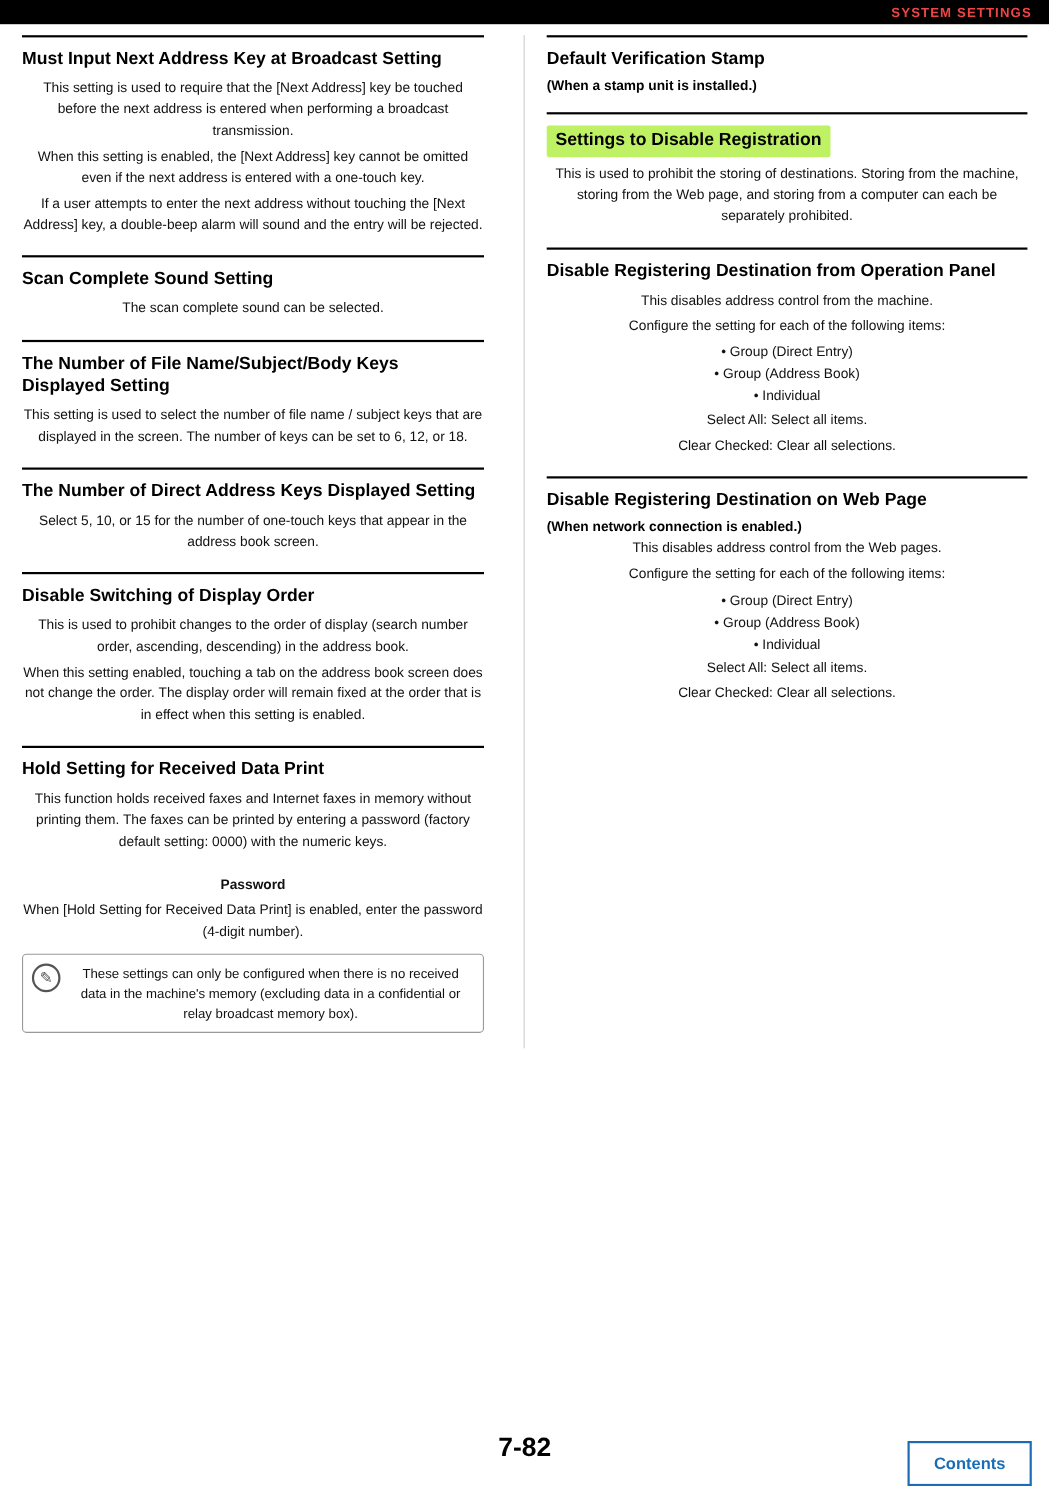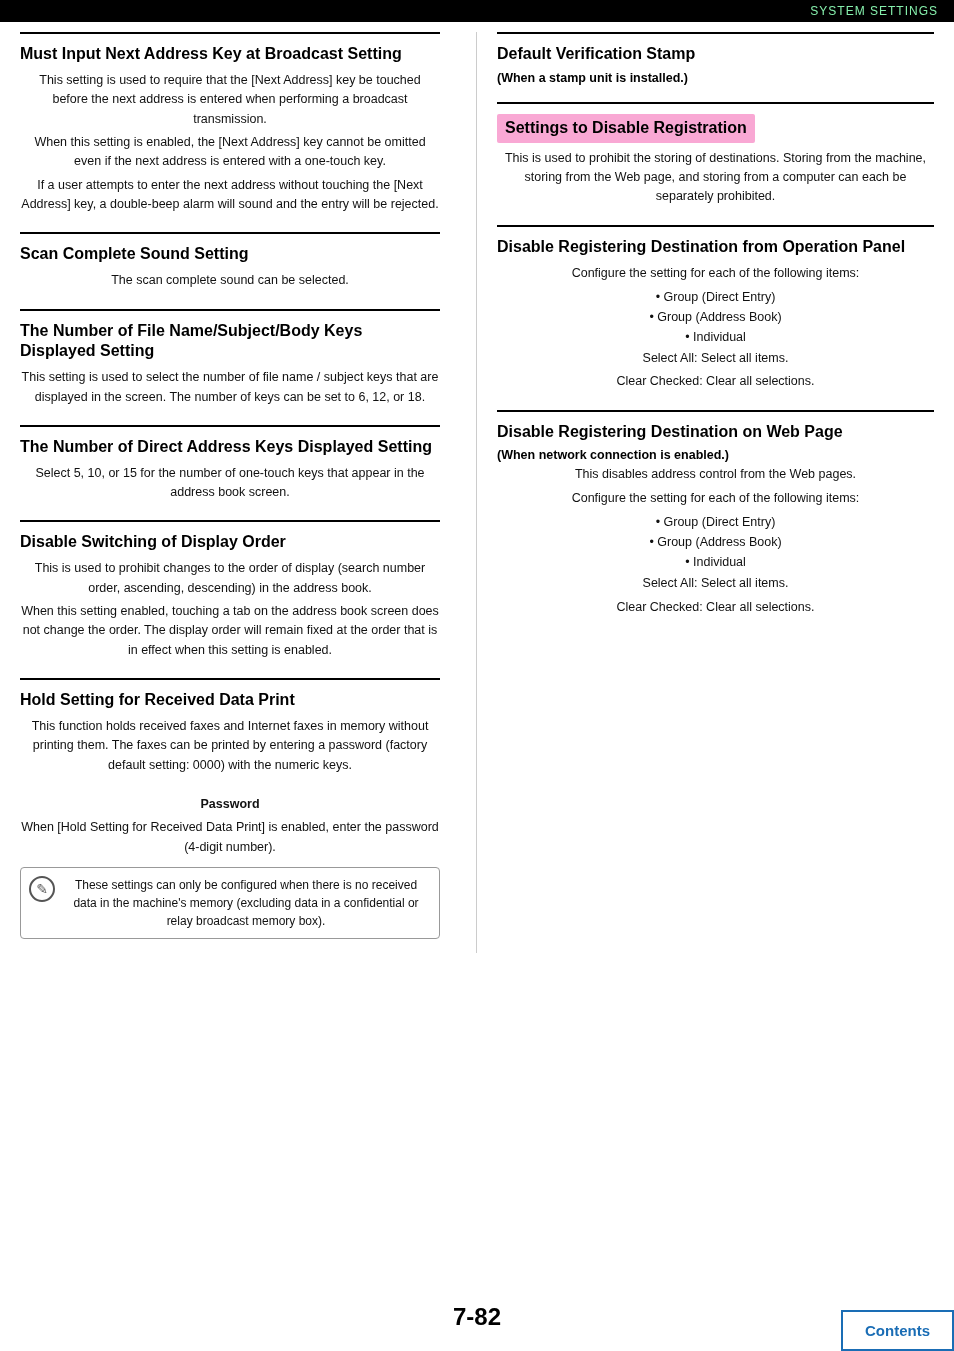--- a/index.html
+++ b/index.html
@@ -12,25 +12,25 @@
       min-height: 1351px;
     }
     .page {
       width: 954px;
       min-height: 1351px;
       padding: 0;
       position: relative;
     }
     .header-bar {
       background: #000;
-      color: #86efac;
+      color: #ef4444;
       text-align: right;
       padding: 4px 16px;
       font-size: 12px;
-      font-weight: normal;
+      font-weight: bold;
       letter-spacing: 1px;
     }
     .content {
       display: grid;
       grid-template-columns: 1fr 1fr;
       gap: 0;
       padding: 10px 20px;
     }
     .left-col {
       padding-right: 36px;
@@ -58,21 +58,21 @@
     }
     .section-body p {
       margin-bottom: 4px;
     }
     .section-subtitle {
       font-size: 12.5px;
       font-weight: bold;
       margin-bottom: 3px;
     }
     .section-title.highlighted {
-      background: #f9a8d4;
+      background: #bef264;
       padding: 4px 8px;
       border-radius: 2px;
       display: inline-block;
       margin-bottom: 6px;
     }
     .note-box {
       border: 1px solid #999;
       border-radius: 4px;
       padding: 8px 10px 8px 42px;
       margin-top: 10px;
@@ -194,20 +194,21 @@
       <div class="section">
         <div class="section-title highlighted">Settings to Disable Registration</div>
         <div class="section-body">
           <p>This is used to prohibit the storing of destinations. Storing from the machine, storing from the Web page, and storing from a computer can each be separately prohibited.</p>
         </div>
       </div>
 
       <div class="section">
         <div class="section-title">Disable Registering Destination from Operation Panel</div>
         <div class="section-body">
+          <p>This disables address control from the machine.</p>
           <p>Configure the setting for each of the following items:</p>
           <ul class="bullet-list">
             <li>Group (Direct Entry)</li>
             <li>Group (Address Book)</li>
             <li>Individual</li>
           </ul>
           <p>Select All: Select all items.</p>
           <p>Clear Checked: Clear all selections.</p>
         </div>
       </div>
@@ -230,17 +231,17 @@
 
     </div>
   </div>
 
   <div class="footer-area">
     <div style="position:absolute; bottom:20px; left:0; right:0; display:flex; align-items:flex-start; justify-content:center;">
       <div style="flex:1; text-align:center;">
         <span style="font-size:24px; font-weight:bold;">7-82</span>
       </div>
     </div>
-    <div style="position:absolute; bottom:0; right:0;margin-top:20px;">
+    <div style="position:absolute; bottom:0; right:16px;margin-top:20px;">
       <button style="background:#fff; border:2.5px solid #1a6db5; color:#1a6db5; font-size:15px; font-weight:bold; padding:10px 22px; cursor:pointer; border-radius:0;">Contents</button>
     </div>
   </div>
 </div>
 
 </body></html>

